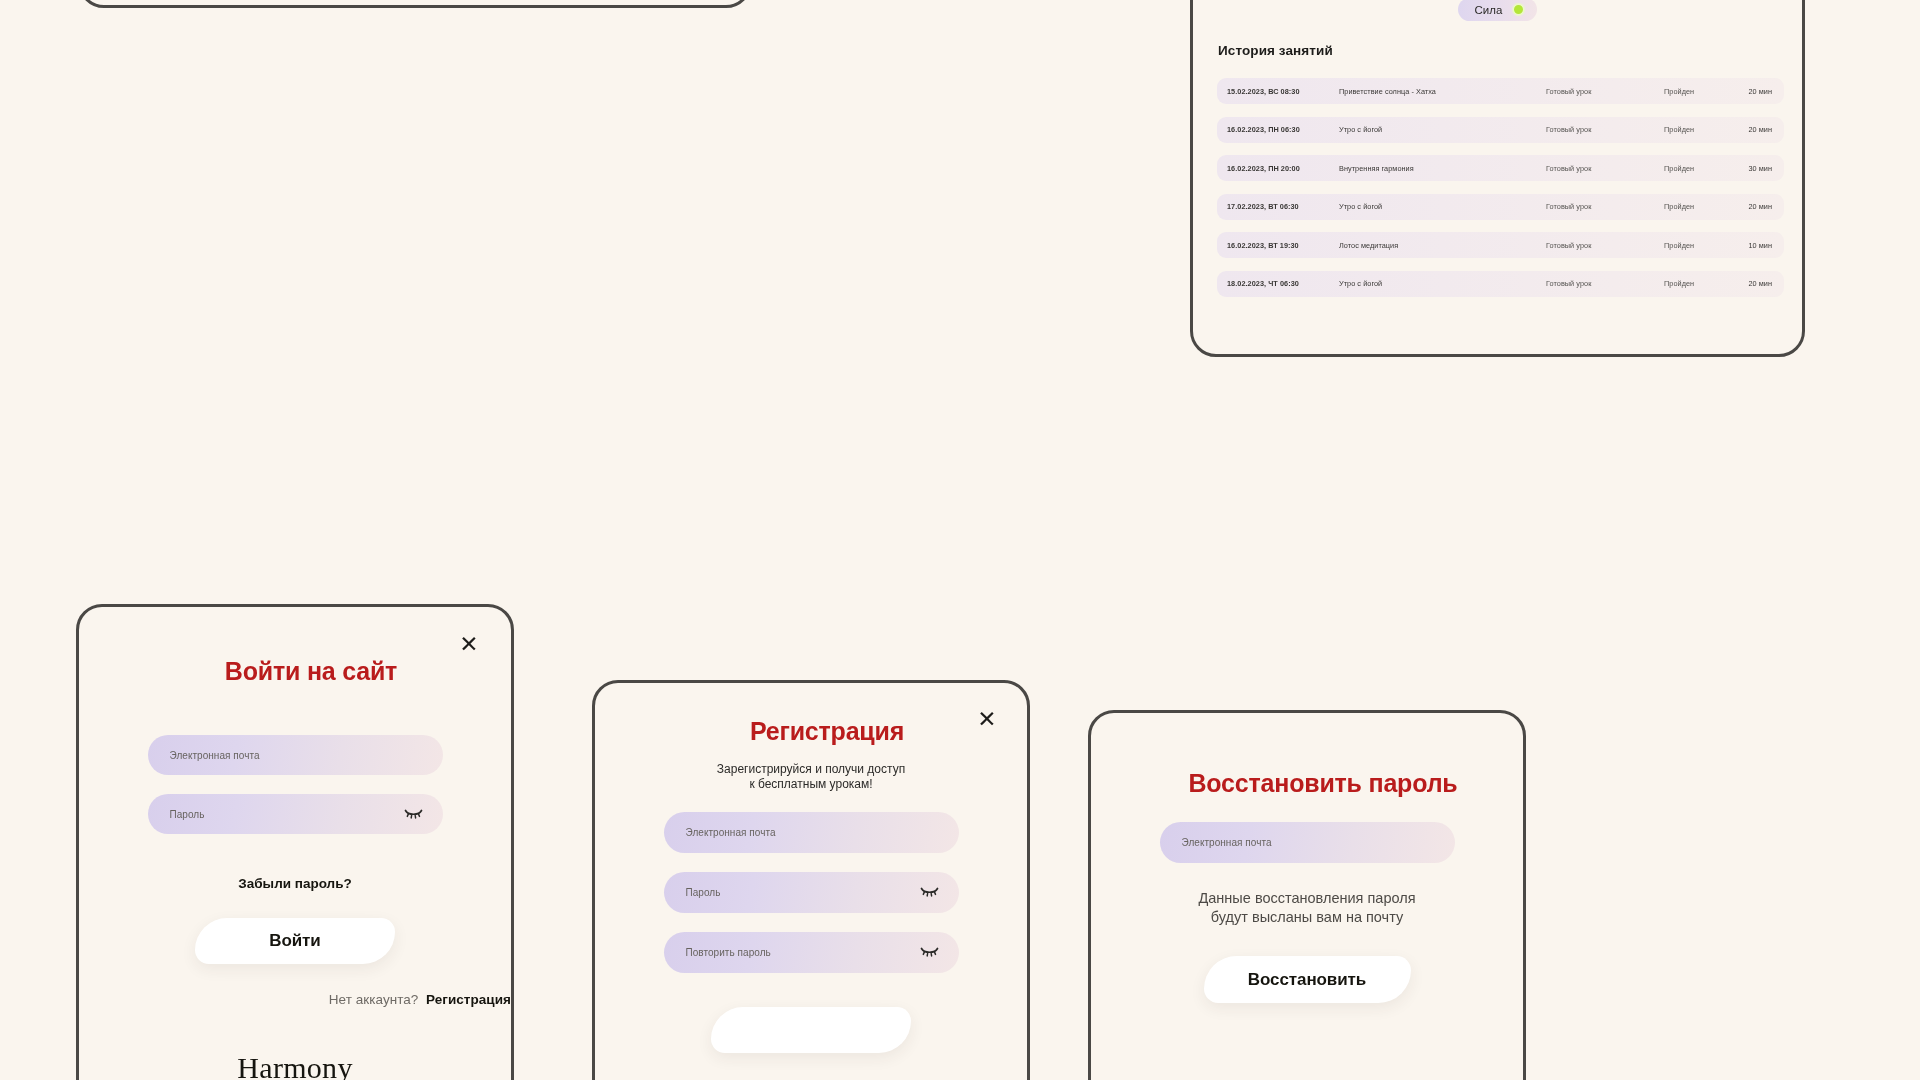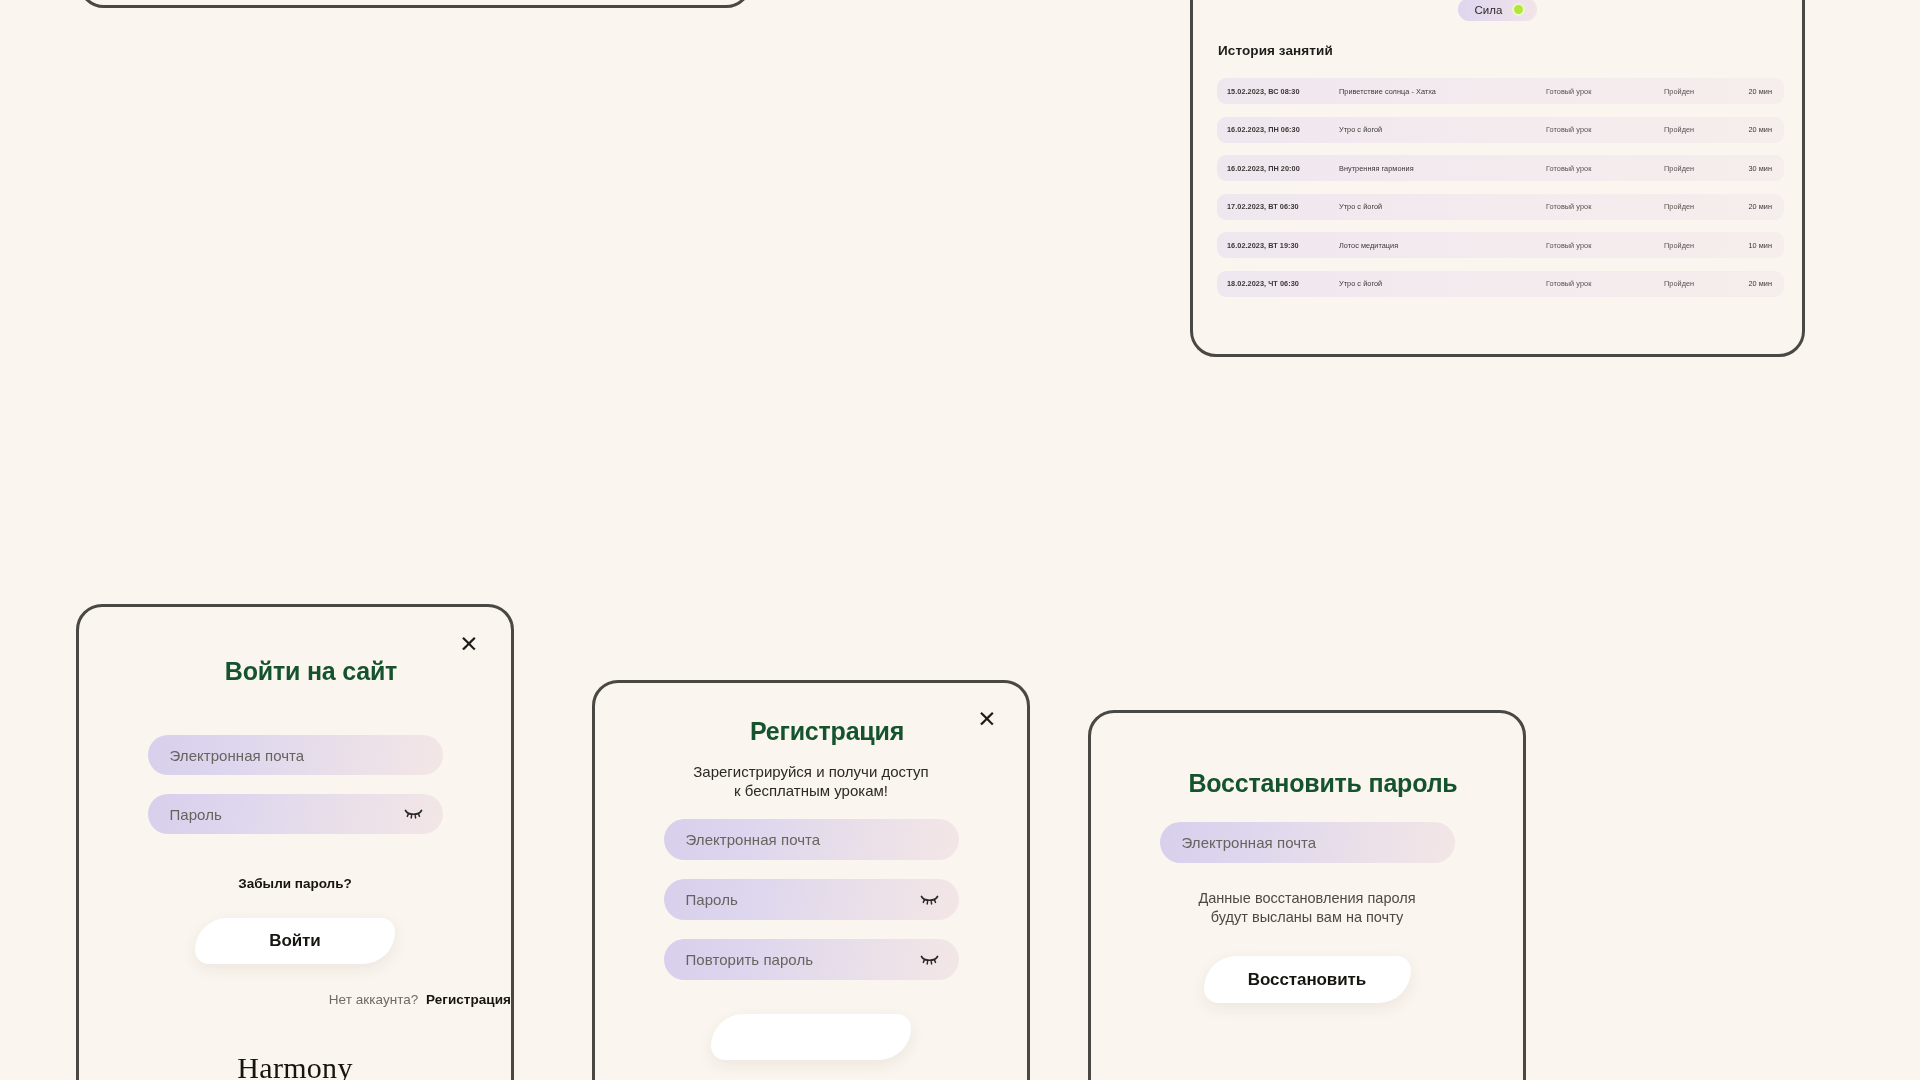--- a/index.html
+++ b/index.html
@@ -128,43 +128,43 @@
     line-height: 1;
     font-weight: 400;
     cursor: pointer;
     user-select: none;
     font-family: "DejaVu Sans", sans-serif;
   }
   .modal-title {
     text-align: center;
     font-size: 25px;
     font-weight: bold;
-    color: #14532d;
+    color: #b91c1c;
     letter-spacing: -.2px;
     margin-left: 32px;
   }
   .modal-sub {
     text-align: center;
-    font-size: 15px;
+    font-size: 12px;
     color: #2b2a28;
     line-height: 1.28;
     white-space: pre-line;
   }
 
   
   .field {
     position: relative;
     display: flex;
     align-items: center;
     border-radius: 999px;
     background: linear-gradient(100deg, #d8cfec 0%, #ded6ee 30%, #e9dfe9 65%, #f3e6e6 100%);
     cursor: text;
   }
   .field-ph {
-    font-size: 15px;
+    font-size: 10px;
     color: #67635f;
     letter-spacing: .05px;
     pointer-events: none;
   }
   
   .eye {
     position: absolute;
     right: 20px;
     top: 50%;
     transform: translateY(-50%);

